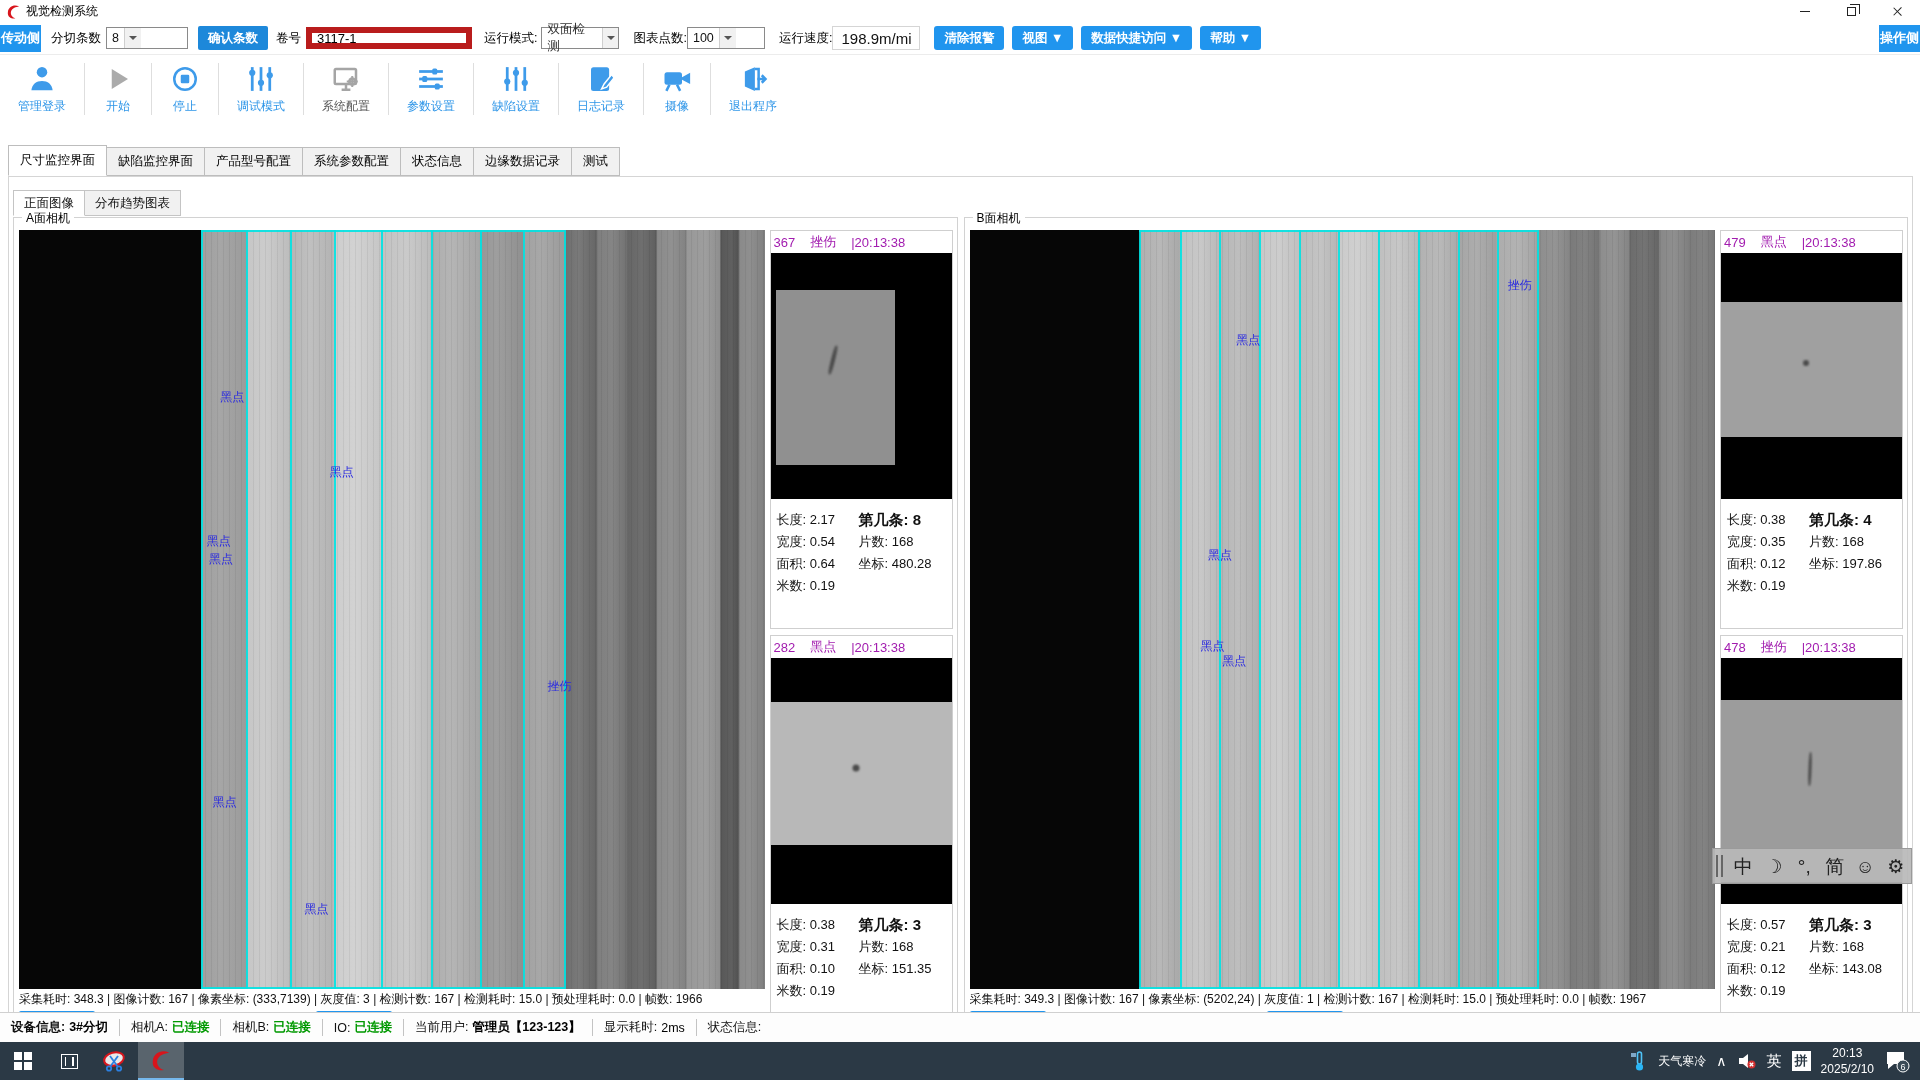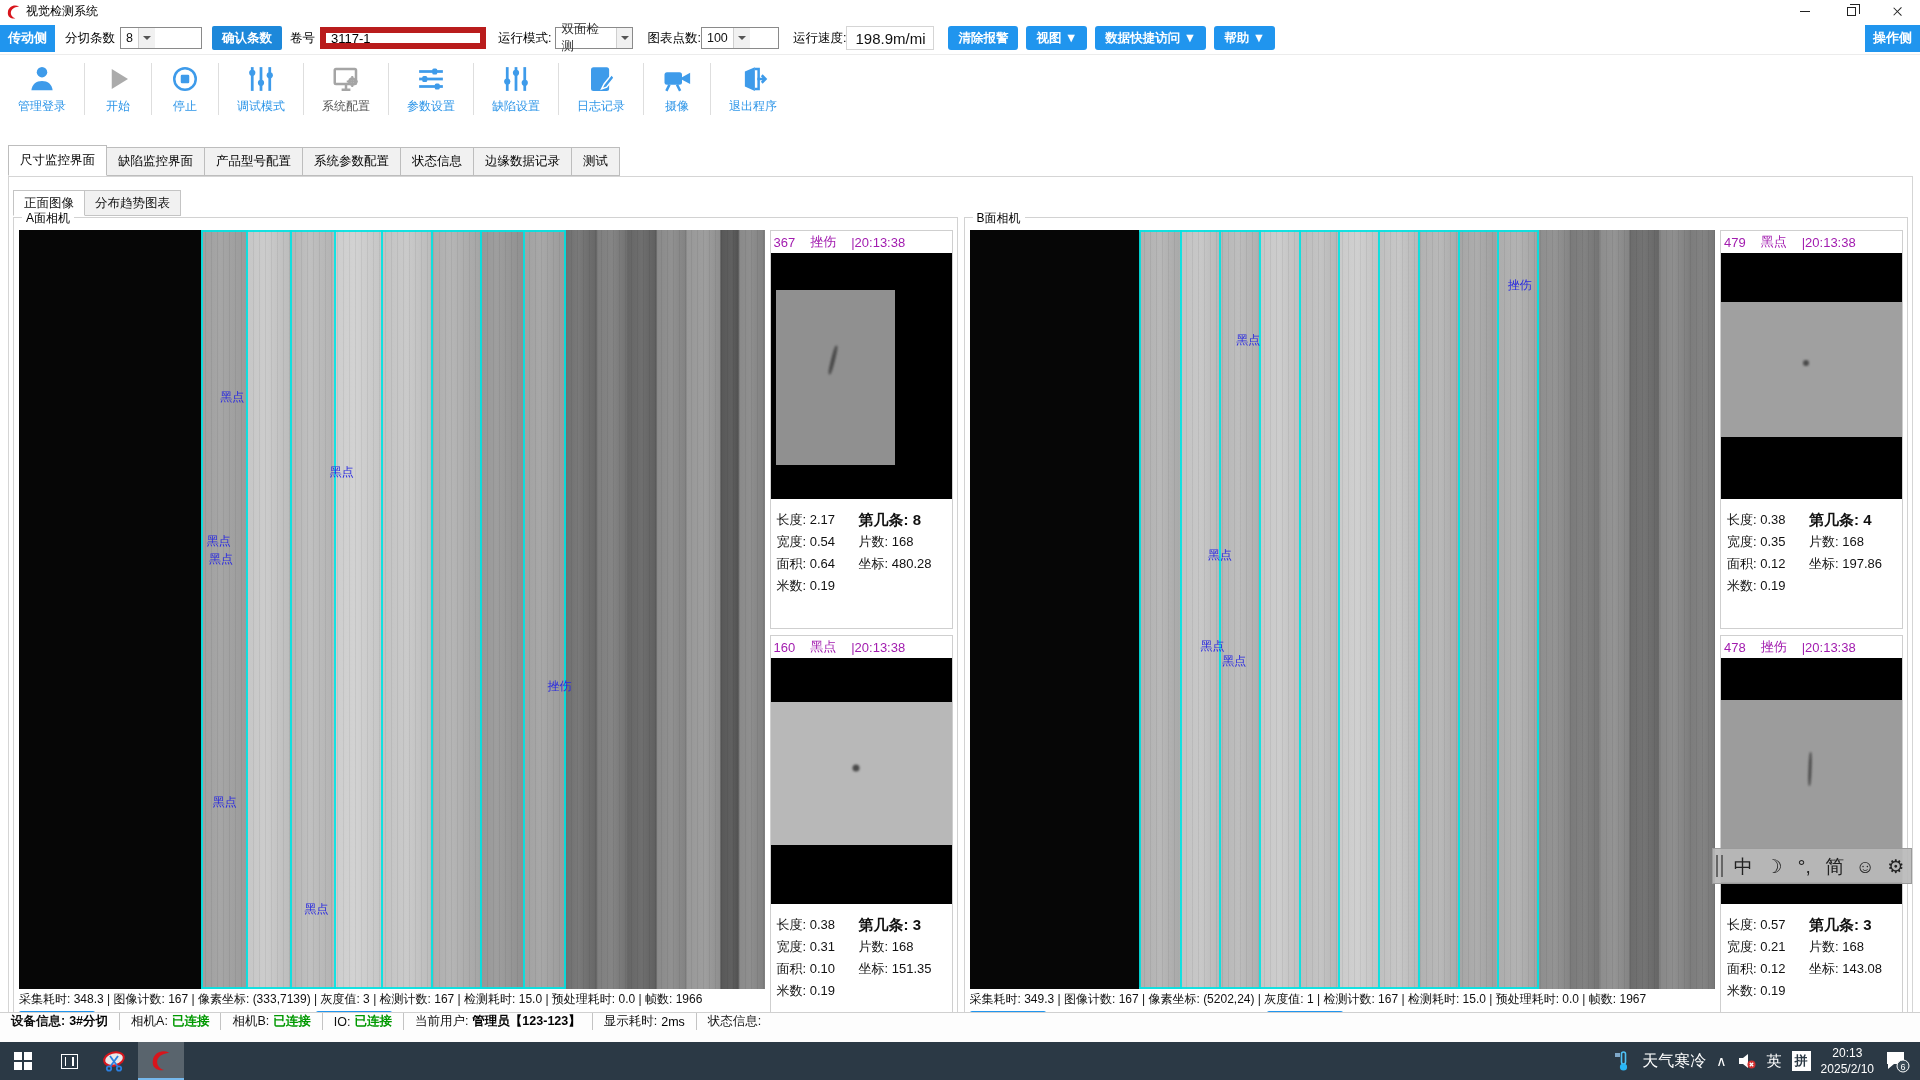--- a/index.html
+++ b/index.html
@@ -16,21 +16,21 @@
   .glyph-restore { width:9px; height:9px; border:1px solid #222; position:relative; display:block; }
   .glyph-restore::after { content:''; position:absolute; left:2px; top:-4px; width:9px; height:9px; border:1px solid #222; border-left:none; border-bottom:none; }
   .glyph-close { position:relative; width:11px; height:11px; display:block; }
   .glyph-close::before, .glyph-close::after { content:''; position:absolute; left:5px; top:0; width:1.4px; height:11px; background:#222; }
   .glyph-close::before { transform:rotate(45deg); }
   .glyph-close::after { transform:rotate(-45deg); }
 
   
   .toolbar { position:absolute; top:22px; left:0; right:0; height:33px; background:#fff; border-bottom:1px solid #ececec; display:flex; align-items:center; }
   .btn-blue { background:#2095ee; color:#fff; display:inline-flex; align-items:center; justify-content:center; white-space:nowrap; }
-  .side-btn { height:27px; padding:0 8px; font-size:13px; font-weight:bold; }
+  .side-btn { height:27px; padding:0 1px; font-size:13px; font-weight:bold; }
   .lbl { font-weight:normal; font-size:12.5px; color:#000; white-space:nowrap; }
   .combo { display:flex; align-items:stretch; border:1px solid #8a8a8a; background:#fff; height:22px; }
   .combo .val { display:flex; align-items:center; padding:0 5px; font-size:12.5px; }
   .arrow-btn { width:17px; background:#f1f1f1; border-left:1px solid #cfcfcf; display:flex; align-items:center; justify-content:center; }
   .arrow-btn::after { content:''; border:4px solid transparent; border-top-color:#555; margin-top:4px; }
   .tb-input { height:22px; border:6px solid #b91c1c; font-size:13px; padding:0 5px; font-family:inherit; }
   .speed-box { height:24px; border:1px solid #d5d5d5; display:flex; align-items:center; padding:0 8px; font-size:15px; }
   .menu-btn { height:24px; padding:0 10px; font-size:12.5px; font-weight:bold; border-radius:3px; }
   .spacer { flex:1; }
 
@@ -88,36 +88,36 @@
   .card-img { height:246px; background:#000; position:relative; flex:none; overflow:hidden; }
   .patch { position:absolute; }
   .mark { position:absolute; transform:translate(-50%,-50%); }
   .card-stats { flex:1; display:flex; padding:10px 4px 2px 6px; }
   .s-col { width:82px; display:flex; flex-direction:column; }
   .s-col2 { flex:1; display:flex; flex-direction:column; }
   .s-row { height:22px; display:flex; align-items:center; font-size:13px; color:#111; }
   .s-row.big { font-size:15px; font-weight:bold; }
 
   
-  .statusbar { position:absolute; left:0; right:0; bottom:38px; height:30px; background:#fdfdfd; border-top:1px solid #d0d0d0; display:flex; align-items:flex-start; }
+  .statusbar { position:absolute; left:0; right:0; bottom:38px; height:30px; background:#fdfdfd; border-top:1px solid #d0d0d0; display:flex; align-items:center; }
   .sb-seg { display:flex; align-items:center; padding:0 11px; border-right:1px solid #c3c3c3; font-size:12.5px; gap:4px; }
   .sb-seg:last-child { border-right:none; }
   .sb-bold { font-weight:bold; }
 
   
   .ime-bar { position:absolute; right:8px; bottom:196px; width:200px; height:36px; background:rgba(185,185,185,.92); border:1px solid #9a9a9a; display:flex; align-items:center; z-index:10; color:#222; }
   .ime-handle { width:7px; height:22px; border-left:2px solid #666; border-right:2px solid #666; margin:0 5px 0 3px; }
   .ime-item { flex:1; text-align:center; font-size:19px; line-height:1; }
 
   
   .taskbar { position:absolute; left:0; right:0; bottom:0; height:38px; background:#2b3945; display:flex; align-items:center; color:#fff; }
   .tk-cell { width:46px; height:100%; display:flex; align-items:center; justify-content:center; flex:none; }
   .tk-cell.active-app { background:rgba(255,255,255,.22); border-bottom:2px solid #76b9ed; }
   .tk-right { margin-left:auto; display:flex; align-items:center; height:100%; gap:10px; padding-right:6px; }
-  .tk-text { font-size:16px; }
+  .tk-text { font-size:12px; }
   .tk-clock { text-align:center; font-size:12px; line-height:1.35; }
   .tk-badge { position:relative; width:30px; height:24px; }
   .win-logo { display:grid; grid-template-columns:8px 8px; grid-template-rows:8px 8px; gap:1.5px; }
   .win-logo span { background:#fff; }
   .taskview-ic { width:17px; height:15px; border:1.5px solid #fff; position:relative; }
   .taskview-ic::before { content:''; position:absolute; left:3px; top:2px; bottom:2px; width:1.5px; background:#fff; }
   .taskview-ic::after { content:''; position:absolute; right:3px; top:2px; bottom:2px; width:1.5px; background:#fff; }
 </style>
 </head>
 <body>
@@ -388,21 +388,21 @@
                   </div>
                   <div class="s-col2">
                     <div class="s-row big">第几条: 8</div>
                     <div class="s-row">片数: 168</div>
                     <div class="s-row">坐标: 480.28</div>
                   </div>
                 </div>
               </div>
               <div class="defect-card">
                 <div class="card-head">
-                  <span>160</span>
+                  <span>282</span>
                   <span>黑点</span>
                   <span>|20:13:38</span>
                 </div>
                 <div class="card-img">
                   <div class="patch" style="left: 0%; top: 18%; width: 100%; height: 58%; background: rgb(184, 184, 184);">
                     <div class="mark" style="left: 47%; top: 46%; width: 7px; height: 7px; background: rgb(74, 74, 74); border-radius: 50%; transform: translate(-50%, -50%) rotate(0deg); filter: blur(1px);"></div>
                   </div>
                 </div>
                 <div class="card-stats">
                   <div class="s-col">

